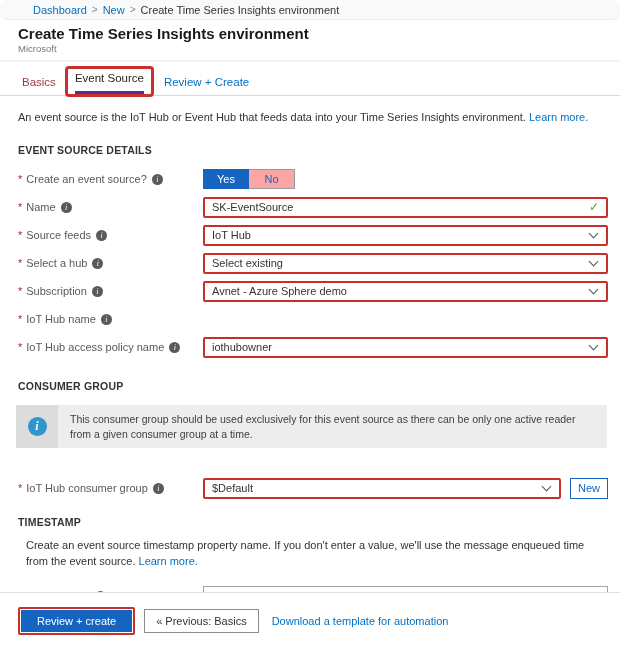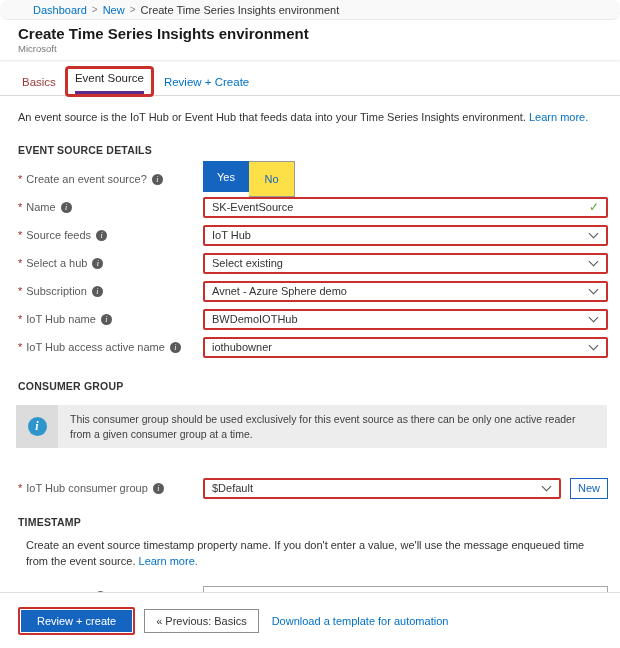--- a/index.html
+++ b/index.html
@@ -74,26 +74,26 @@
   .field-text { flex: 1; font-size: 11px; color: #333; padding: 0 7px; white-space: nowrap; overflow: hidden; }
   .chev {
     width: 7px; height: 7px; border-right: 1.4px solid #555; border-bottom: 1.4px solid #555;
     transform: rotate(45deg); margin: -4px 9px 0 0; flex-shrink: 0;
   }
   .check { color: #5ea432; font-size: 12px; margin-right: 7px; flex-shrink: 0; }
 
   
   .toggle { display: flex; }
   .toggle-yes {
-    width: 46px; height: 31px; background: #1565c0; color: #fff;
+    width: 46px; height: 20px; background: #1565c0; color: #fff;
     font-size: 11px; display: flex; align-items: center; justify-content: center;
     border: 1px solid #1565c0; cursor: pointer;
   }
   .toggle-no {
-    width: 46px; height: 36px; background: #fde047; color: #1565c0;
+    width: 46px; height: 20px; background: #fca5a5; color: #1565c0;
     font-size: 11px; display: flex; align-items: center; justify-content: center;
     border: 1px solid #9a9a9a; border-left: none; cursor: pointer;
   }
 
   
   .info-box {
     margin: 13px 13px 0 16px; display: flex; background: #ededed; min-height: 40px;
   }
   .info-box-icon-cell {
     width: 42px; background: #dcdcdc; display: flex; align-items: center; justify-content: center;
@@ -243,32 +243,26 @@
         </div>
       </div>
     </div>
 
     <div class="row">
       <div class="row-label">
         <span class="req">*</span>
         <span>IoT Hub name</span>
         <span class="info-icon">i</span>
       </div>
-      <div class="control">
-        <div class="red-box">
-          <span class="field-text">BWDemoIOTHub</span>
-          <span class="chev"></span>
-        </div>
-      </div>
-    </div>
-
-    <div class="row">
-      <div class="row-label">
-        <span class="req">*</span>
-        <span>IoT Hub access active name</span>
+    </div>
+
+    <div class="row">
+      <div class="row-label">
+        <span class="req">*</span>
+        <span>IoT Hub access policy name</span>
         <span class="info-icon">i</span>
       </div>
       <div class="control">
         <div class="red-box">
           <span class="field-text">iothubowner</span>
           <span class="chev"></span>
         </div>
       </div>
     </div>
   </div>

